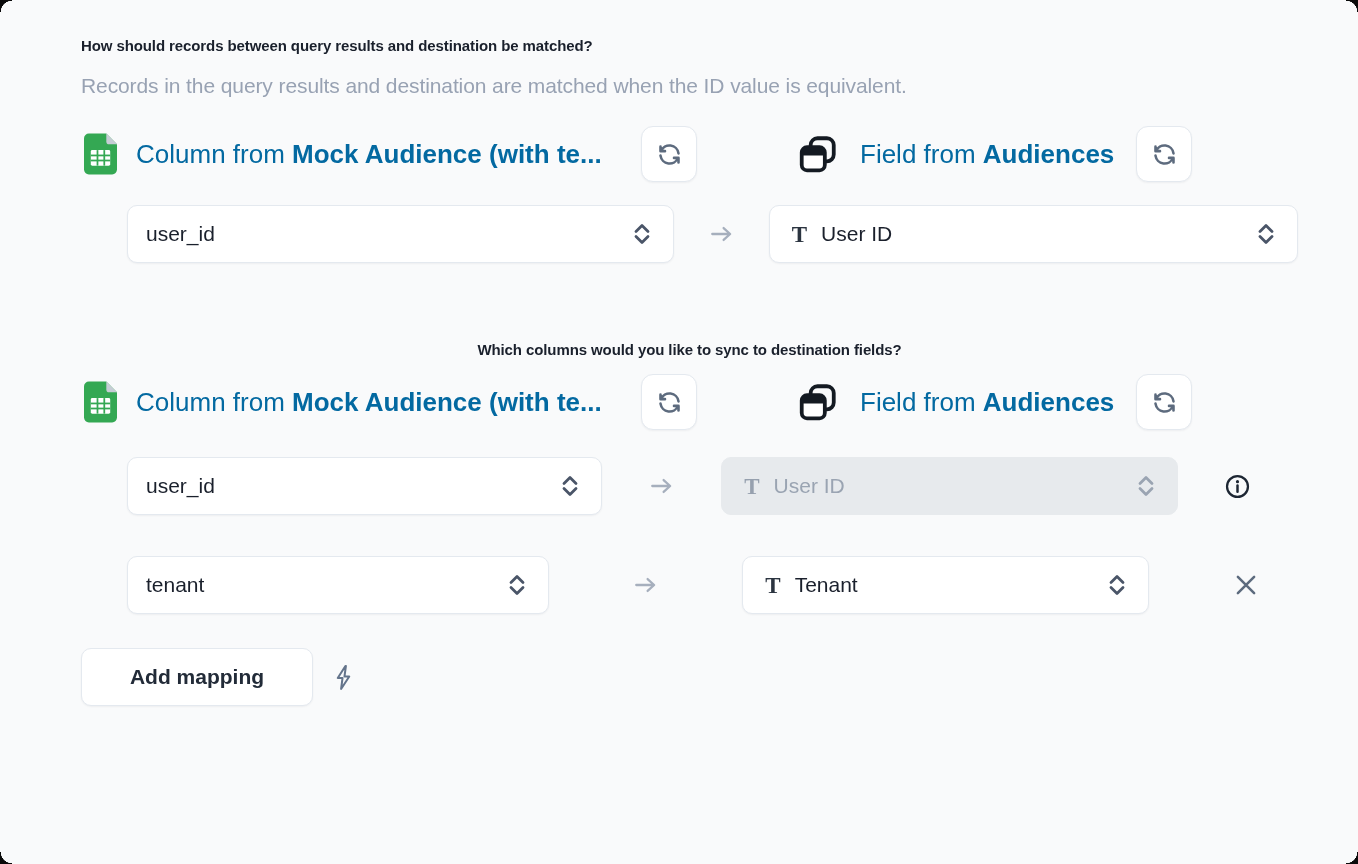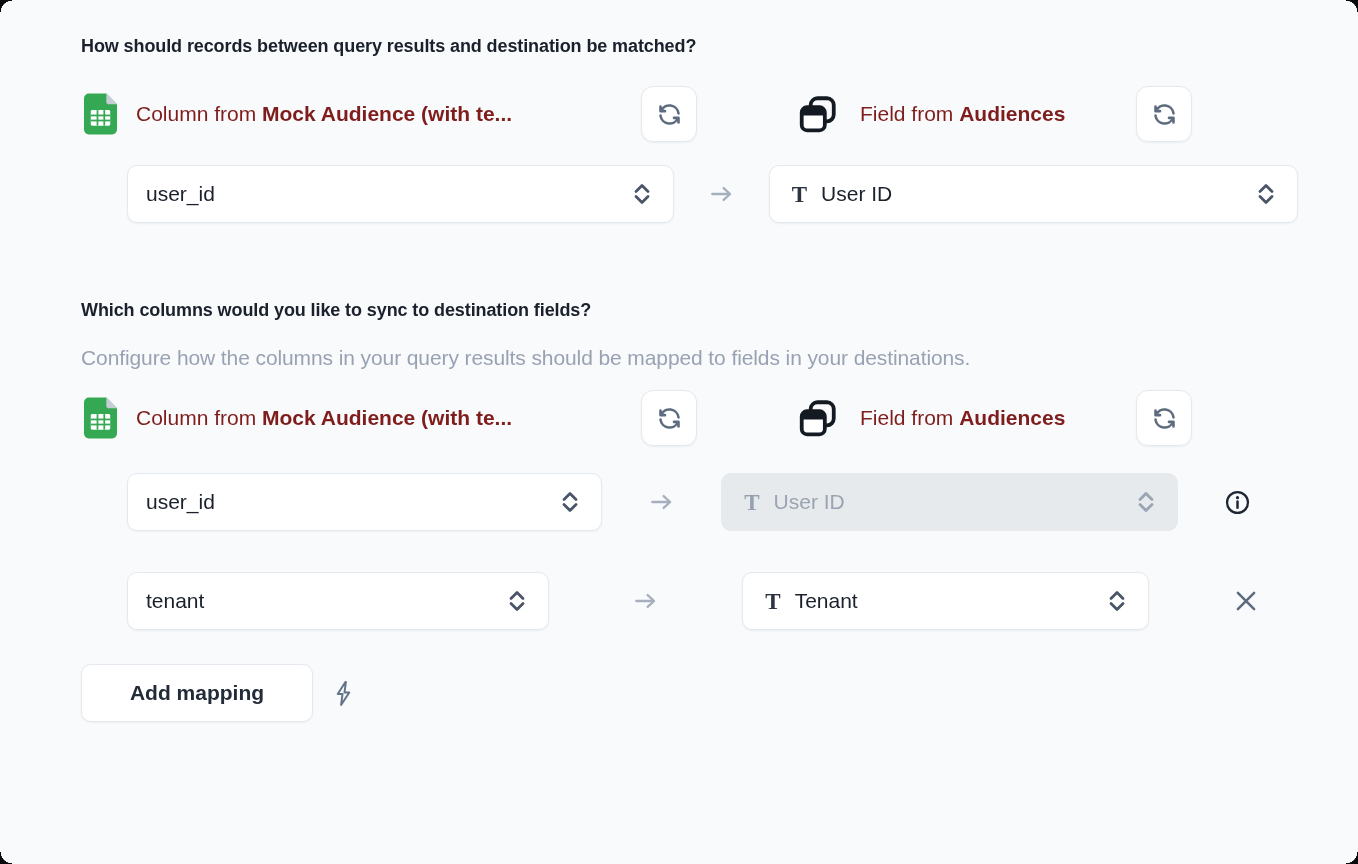--- a/index.html
+++ b/index.html
@@ -7,39 +7,39 @@
   body {
     background:#F9FAFB;
     font-family:"Liberation Sans","DejaVu Sans",sans-serif;
     color:#1A202C;
     overflow:hidden;
     position:relative;
   }
   .page { padding:34px 60px 0 81px; }
 
   .sec-title {
-    font-size:18px; font-weight:700; line-height:24px;
+    font-size:15px; font-weight:700; line-height:24px;
     color:#1A202C; letter-spacing:-0.1px;
   }
   .sec-subtitle {
     font-size:21px; font-weight:400; color:#98A2B3;
     line-height:24px; margin-top:16px; letter-spacing:-0.1px;
   }
   .sec-subtitle.two-line { line-height:40px; max-width:920px; }
 
   
   .header-row { position:relative; height:56px; margin-top:28px; }
   .header-row.tight { margin-top:12px; }
   .hdr-group {
     position:absolute; top:50%; transform:translateY(-50%);
     display:flex; align-items:center; gap:19px;
   }
   .hdr-group.src { left:3px; }
   .hdr-group.dst { left:716px; gap:21px; }
-  .hdr-label { font-size:21px; color:#7f1d1d; }
+  .hdr-label { font-size:26px; color:#0369a1; }
   .hdr-label .pre { white-space:pre; }
   .hdr-label b { font-weight:700; }
 
   .icon-btn {
     position:absolute; top:0; width:56px; height:56px;
     border-radius:12px; background:#FFFFFF; border:1px solid #E4E9EF;
     box-shadow:0 1px 2px rgba(16,24,40,.05);
     display:flex; align-items:center; justify-content:center;
     cursor:pointer; color:#5D6B7E;
   }
@@ -72,21 +72,21 @@
 
   .row-match .select.src { width:566px; }
   .row-match .arrow-cell { width:98px; }
   .row-match .select.dst { width:547px; }
   .row-sync  .select.src { width:504px; }
   .row-sync  .arrow-cell { width:128px; }
   .row-sync  .select.dst { width:484px; }
   .trailing-cell { width:129px; display:flex; align-items:center; justify-content:center; }
   .arrow-cell { display:flex; align-items:center; justify-content:center; color:#A6AFBD; }
 
-  .gap-lg { margin-top:75px; }
+  .gap-lg { margin-top:75px;text-align:center; }
   .row-sync-1 { margin-top:27px; }
   .row-sync-2 { margin-top:41px;gap:45px; }
 
   
   .add-row { display:flex; align-items:center; margin-top:34px; gap:19px; }
   .add-btn {
     width:232px; height:58px; border-radius:10px; background:#FFFFFF;
     border:1px solid #E4E9EF; box-shadow:0 1px 2px rgba(16,24,40,.05);
     font-size:21px; font-weight:700; color:#222B38;
     font-family:inherit; cursor:pointer;
@@ -123,20 +123,21 @@
 
 <div class="corner tl"></div>
 <div class="corner tr"></div>
 <div class="corner bl"></div>
 <div class="corner br"></div>
 
 <div class="page">
 
   <section>
     <h2 class="sec-title">How should records between query results and destination be matched?</h2>
+    <p class="sec-subtitle">Records in the query results and destination are matched when the ID value is equivalent.</p>
 
     <div class="header-row">
       <div class="hdr-group src">
         <svg width="33" height="42" viewBox="0 0 34 42">
           <path d="M5 0 h18 l11 11 v26 a5 5 0 0 1 -5 5 H5 a5 5 0 0 1 -5 -5 V5 a5 5 0 0 1 5 -5 z" fill="#34A853"></path>
           <path d="M23 0 l11 11 h-8 a3 3 0 0 1 -3 -3 z" fill="#C6CDD5"></path>
           <rect x="7" y="17" width="20" height="16" rx="1.5" fill="#fff"></rect>
           <rect x="7" y="21.6" width="20" height="1.8" fill="#34A853"></rect>
           <rect x="7" y="26.8" width="20" height="1.8" fill="#34A853"></rect>
           <rect x="13" y="17" width="1.8" height="16" fill="#34A853"></rect>
@@ -185,21 +186,20 @@
           <svg width="22" height="24" viewBox="0 0 20 24">
               <use href="#chevron-updown"></use>
             </svg>
         </span>
       </div>
     </div>
   </section>
 
   <section>
     <h2 class="sec-title gap-lg">Which columns would you like to sync to destination fields?</h2>
-    <p class="sec-subtitle two-line">Configure how the columns in your query results should be mapped to fields in your destinations.</p>
 
     <div class="header-row tight">
       <div class="hdr-group src">
         <svg width="33" height="42" viewBox="0 0 34 42">
           <path d="M5 0 h18 l11 11 v26 a5 5 0 0 1 -5 5 H5 a5 5 0 0 1 -5 -5 V5 a5 5 0 0 1 5 -5 z" fill="#34A853"></path>
           <path d="M23 0 l11 11 h-8 a3 3 0 0 1 -3 -3 z" fill="#C6CDD5"></path>
           <rect x="7" y="17" width="20" height="16" rx="1.5" fill="#fff"></rect>
           <rect x="7" y="21.6" width="20" height="1.8" fill="#34A853"></rect>
           <rect x="7" y="26.8" width="20" height="1.8" fill="#34A853"></rect>
           <rect x="13" y="17" width="1.8" height="16" fill="#34A853"></rect>

